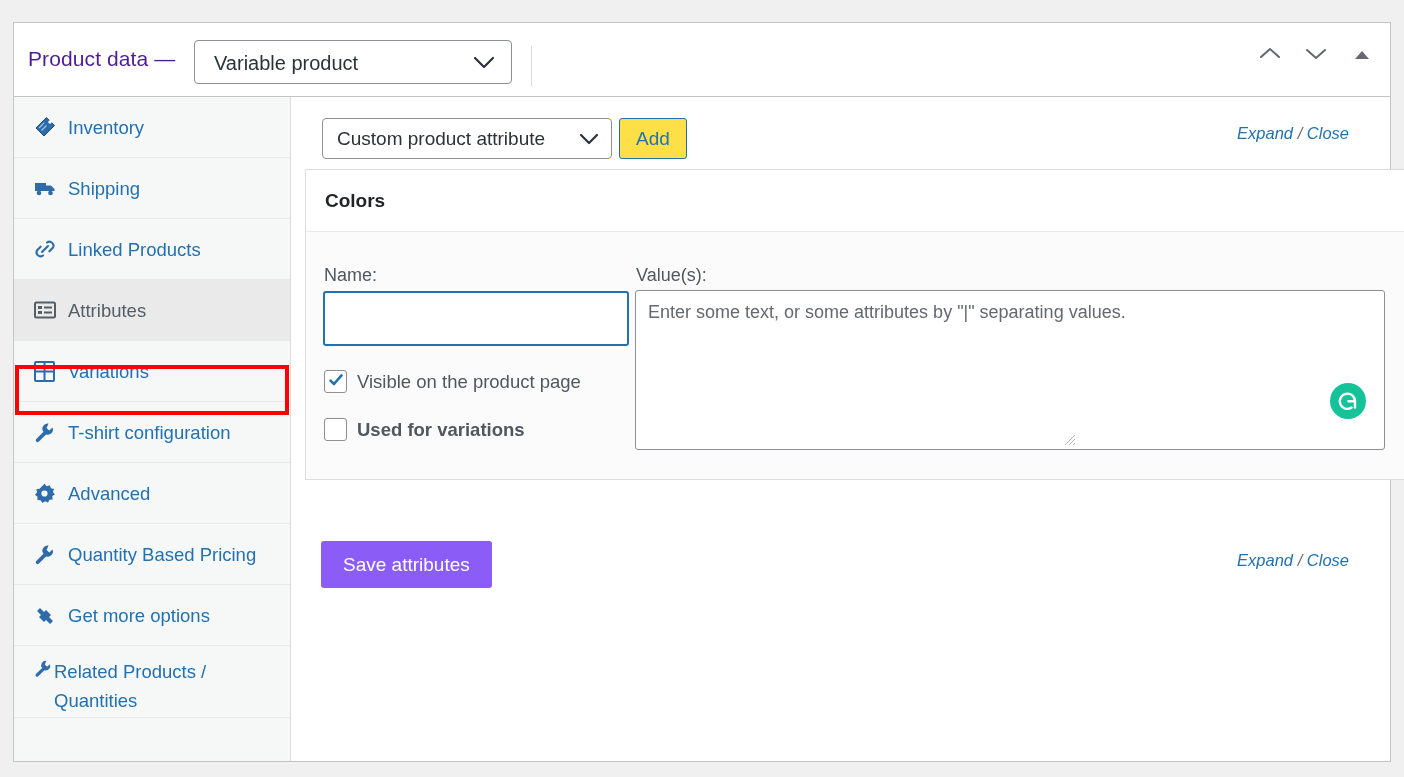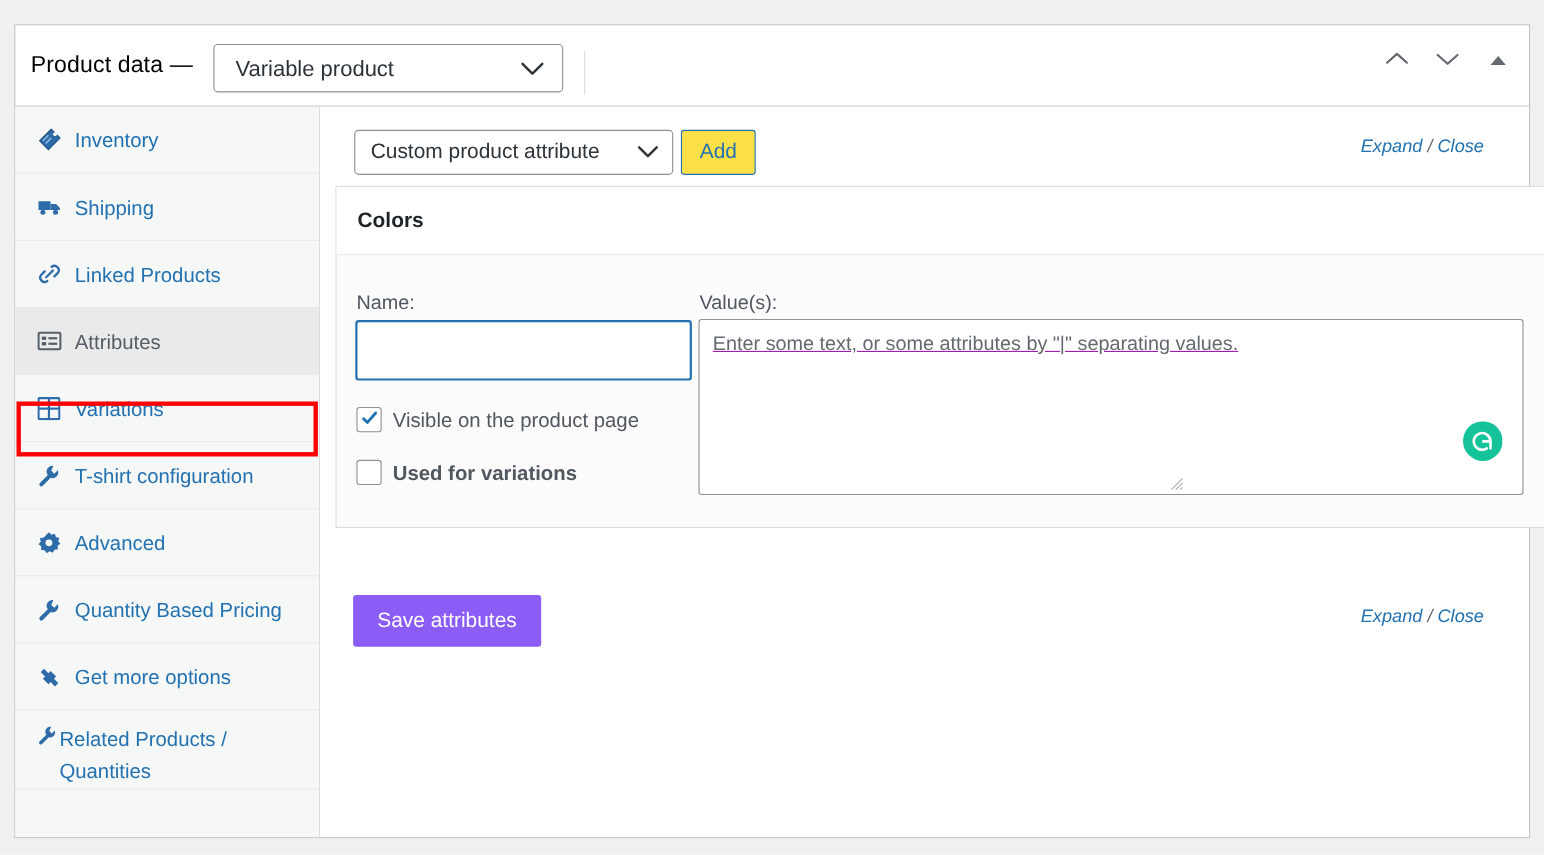--- a/index.html
+++ b/index.html
@@ -32,21 +32,21 @@
     position: relative;
     height: 74px;
     border-bottom: 1px solid #c3c4c7;
     box-sizing: border-box;
   }
   #panel-title {
     position: absolute;
     left: 14px;
     top: 24px;
     font-size: 21px;
-    color: #000000;
+    color: #4c1d95;
     letter-spacing: .1px;
   }
   #product-type-select {
     position: absolute;
     left: 180px;
     top: 17px;
     width: 318px;
     height: 44px;
     border: 1px solid #8c8f94;
     border-radius: 4px;
@@ -333,21 +333,20 @@
     border: 1px solid #8c8f94;
     border-radius: 3px;
     background: #ffffff;
     box-sizing: border-box;
     font-size: 18px;
     font-family: "Liberation Sans", sans-serif;
     color: #a21caf;
     padding: 11px 12px;
     resize: none;
     outline: none;
-    text-decoration: underline;
   }
   #attribute-values-textarea::placeholder {
     color: #646970;
     opacity: 1;
   }
   #textarea-resize-grip {
     position: absolute;
     right: 332px;
     top: 200px;
     width: 14px;

